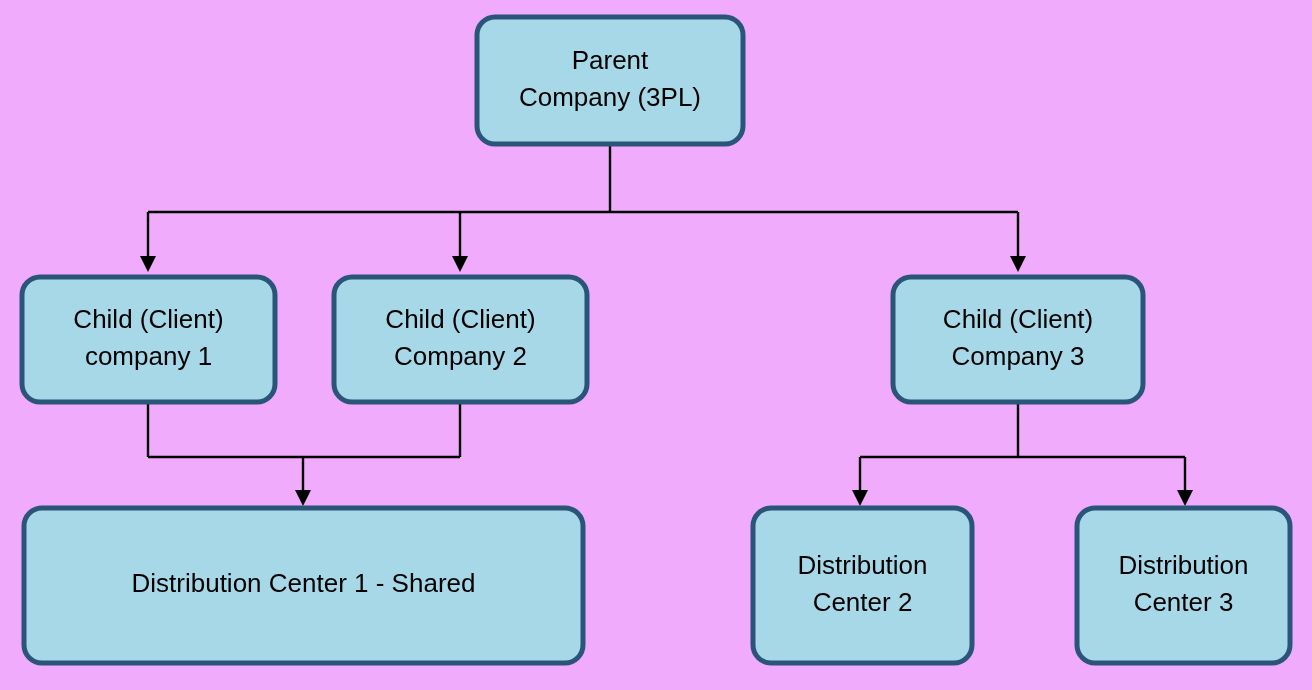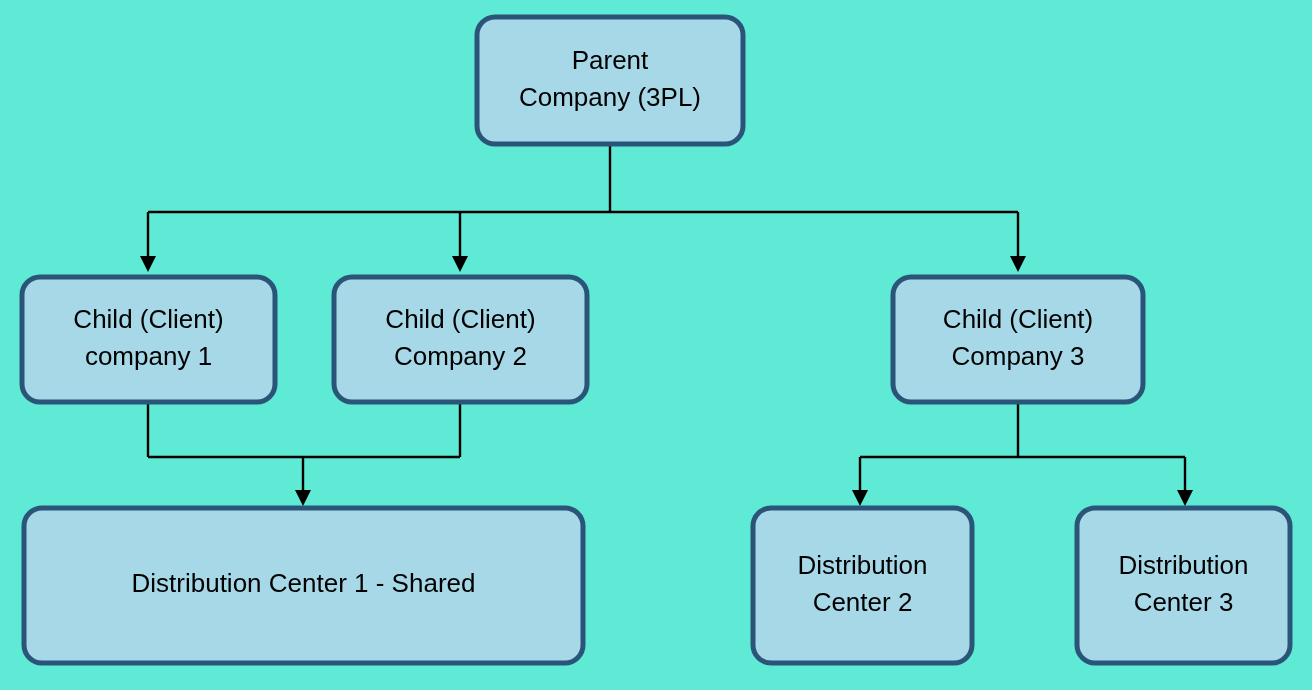--- a/index.html
+++ b/index.html
@@ -11,21 +11,21 @@
   body {
     width: 1312px;
     height: 690px;
     font-family: "Liberation Sans", "DejaVu Sans", sans-serif;
     overflow: hidden;
   }
   #diagram-root {
     position: relative;
     width: 1312px;
     height: 690px;
-    background: #5eead4;
+    background: #f0abfc;
   }
   svg.diagram-canvas {
     display: block;
     width: 1312px;
     height: 690px;
   }
   .node-shape {
     fill: #a7d8e8;
     stroke: #2b5578;
     stroke-width: 5;

